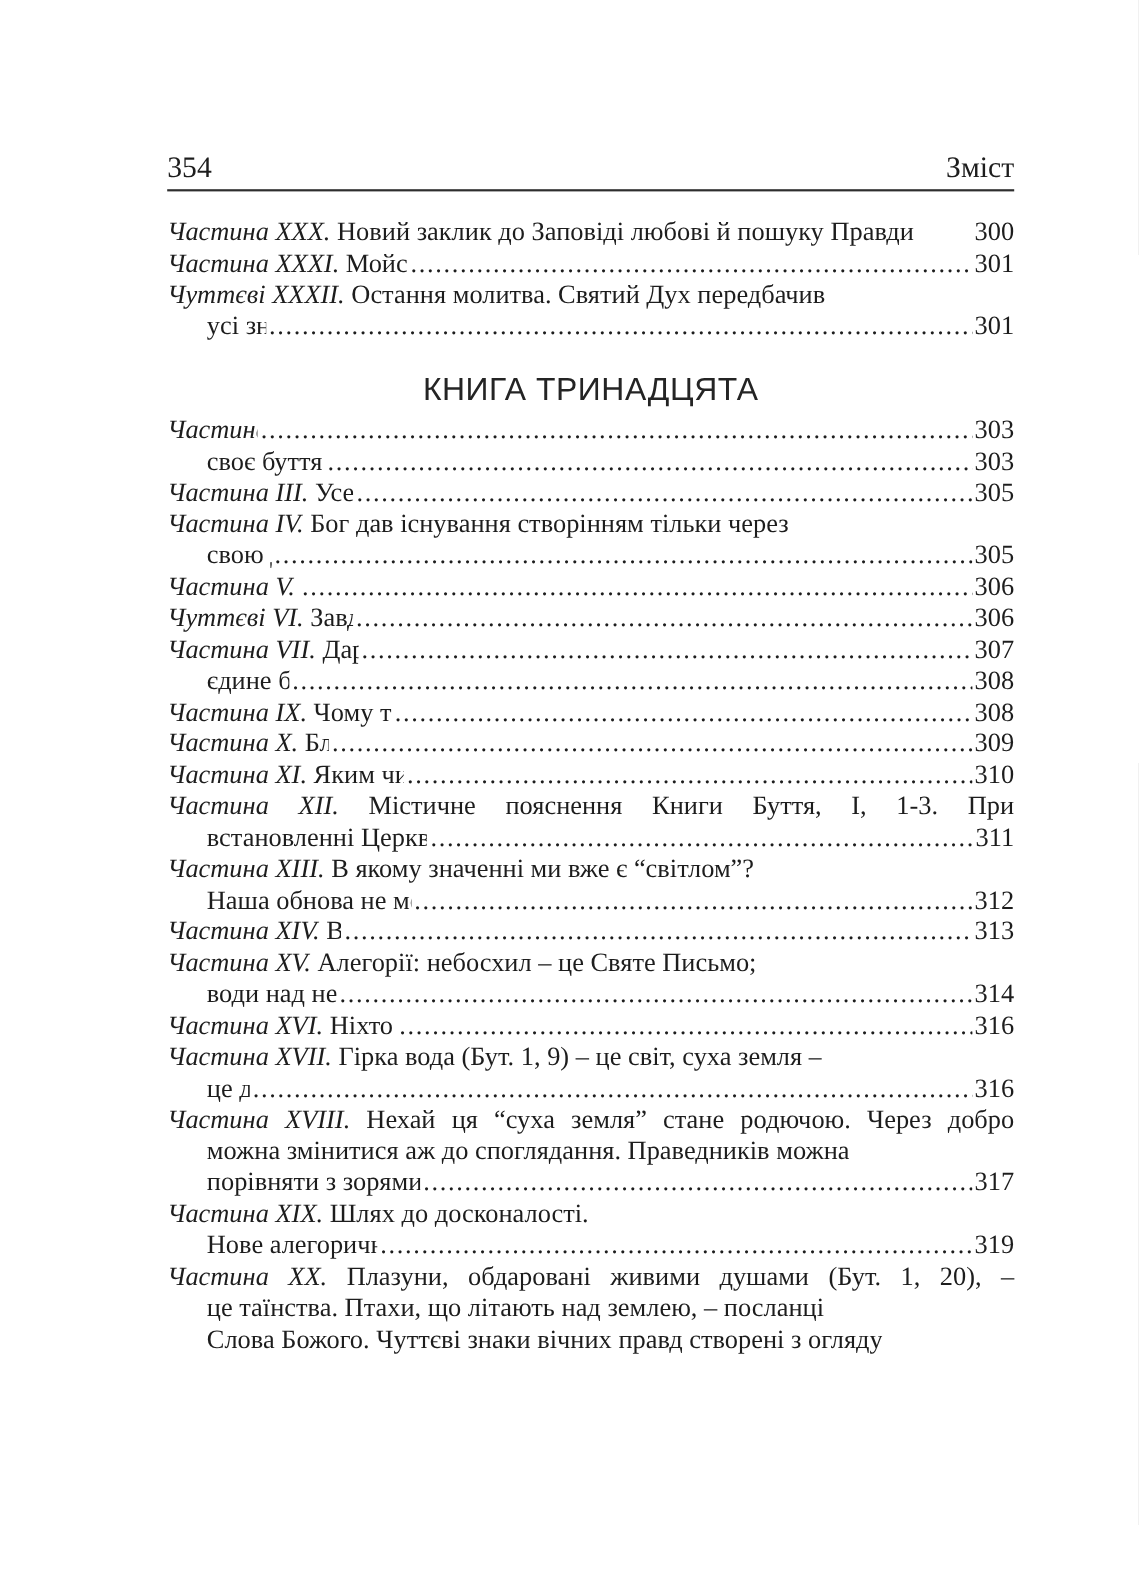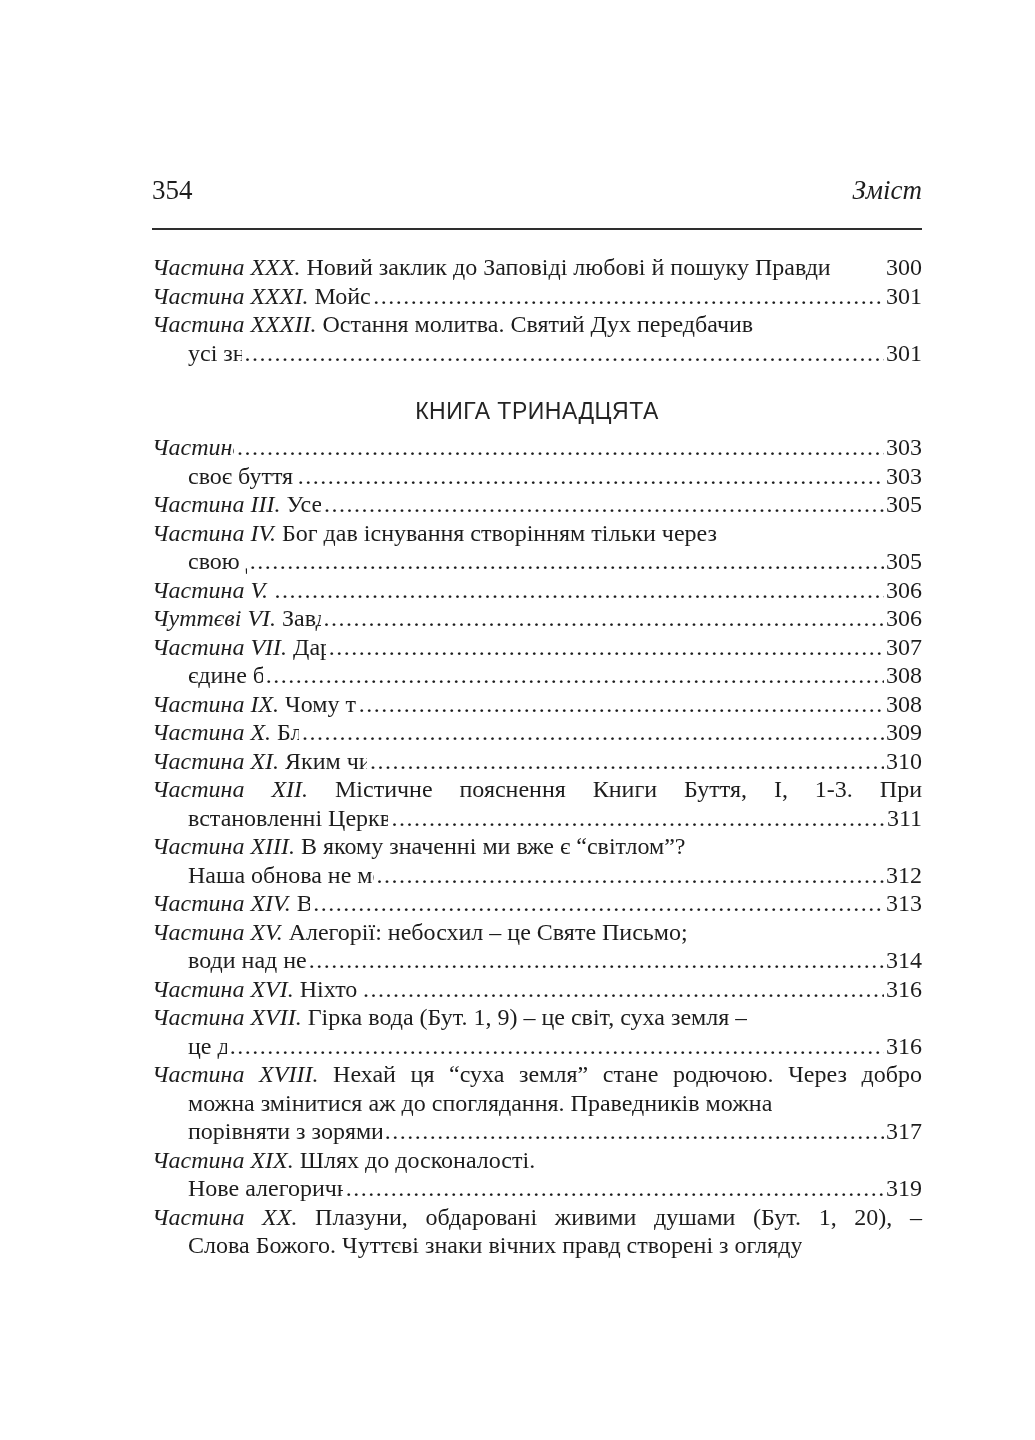--- a/index.html
+++ b/index.html
@@ -21,28 +21,26 @@
     position: absolute;
     left: 152px;
     top: 0;
     width: 770px;
   }
   .header {
     display: flex;
     justify-content: space-between;
     align-items: baseline;
     margin-top: 139px;
-    padding-bottom: 24px;
+    padding-bottom: 6px;
     border-bottom: 2px solid #2e2e2e;
     font-size: 27px;
     line-height: 1;
   }
   .running {
-    font-style: italic;
-    margin-top: 38px;
   }
   .toc {
     margin-top: 23px;
   }
   .line {
     display: flex;
     align-items: center;
     font-size: 24px;
     line-height: 28.5px;
     white-space: nowrap;
@@ -77,21 +75,21 @@
   }
   .dots.nodots::after {
     content: "";
   }
   .pg {
     flex: 0 0 auto;
   }
   .heading {
     margin: 29px 0 7px 0;
     font-family: "Liberation Sans", "DejaVu Sans", sans-serif;
-    font-size: 23px;
+    font-size: 29px;
     font-weight: normal;
     letter-spacing: 0.5px;
     line-height: 30px;
     text-align: center;
     color: #242424;
   }
 </style>
 </head>
 <body>
 
@@ -112,21 +110,21 @@
           </div>
           <div class="toc-entry">
             <div class="line">
               <span class="body"><span class="lbl">Частина XXXI.</span> Мойсей міг мати на увазі всі правдиві значення</span>
               <span class="dots"></span>
               <span class="pg">301</span>
             </div>
           </div>
           <div class="toc-entry">
             <div class="line">
-              <span class="body"><span class="lbl">Частина XXXII.</span> Остання молитва. Святий Дух передбачив</span>
+              <span class="body"><span class="lbl">Чуттєві XXXII.</span> Остання молитва. Святий Дух передбачив</span>
             </div>
             <div class="line indent">
               <span class="body">усі значення</span>
               <span class="dots"></span>
               <span class="pg">301</span>
             </div>
           </div>
         </div>
       <div class="heading">КНИГА ТРИНАДЦЯТА</div>
       <div id="toc-bottom">
@@ -278,20 +276,23 @@
               <span class="body"><span class="lbl">Частина XIX.</span> Шлях до досконалості.</span>
             </div>
             <div class="line indent">
               <span class="body">Нове алегоричне тлумачення “сухої землі”</span>
               <span class="dots"></span>
               <span class="pg">319</span>
             </div>
           </div>
           <div class="toc-entry">
             <div class="line stretch"><span class="body"><span class="lbl">Частина XX.</span> Плазуни, обдаровані живими душами (Бут. 1, 20), –</span></div>
+            <div class="line indent">
+              <span class="body">це таїнства. Птахи, що літають над землею, – посланці</span>
+            </div>
             <div class="line indent">
               <span class="body">Слова Божого. Чуттєві знаки вічних правд створені з огляду</span>
             </div>
           </div>
         </div>
     </div>
   </div>
 </div>
 
 </body></html>

